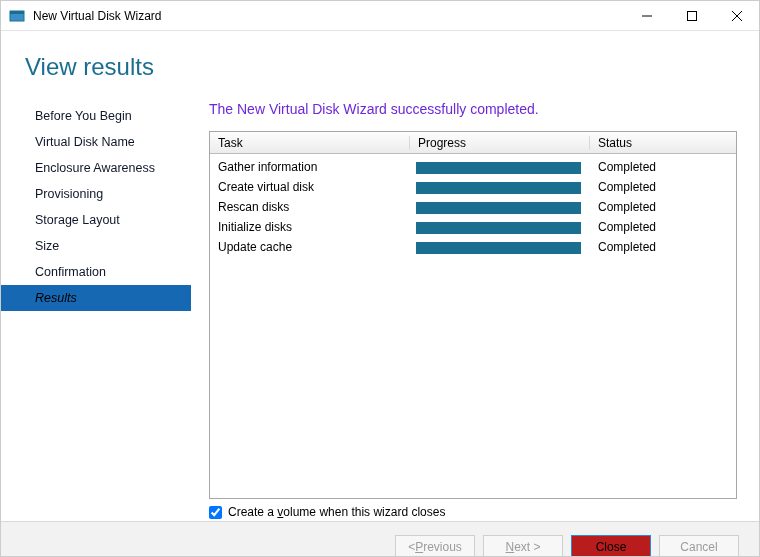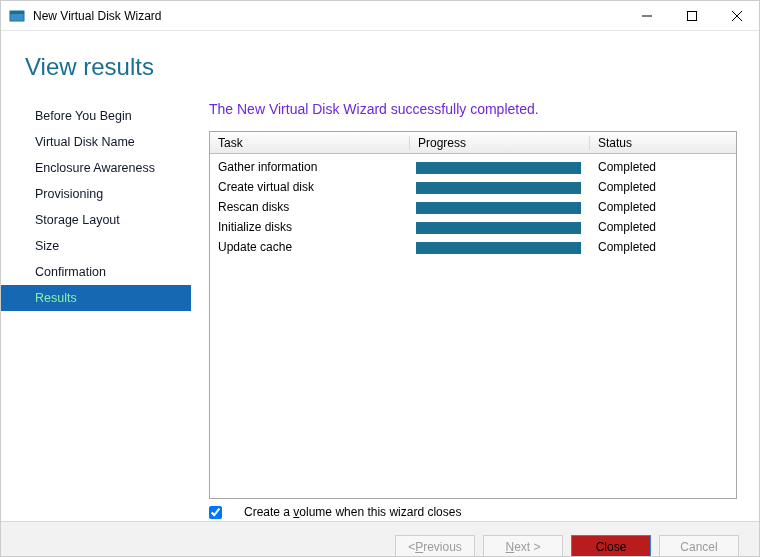--- a/index.html
+++ b/index.html
@@ -51,21 +51,22 @@
     width: 190px;
     padding-top: 12px;
   }
   .sidebar .step {
     padding: 6px 10px 6px 34px;
     color: #0f172a;
     font-size: 12.5px;
   }
   .sidebar .step.active {
     background: #1768b3;
-    color: #86efac;
+    color: #000000;
+    font-style: italic;
   }
   .content {
     flex: 1;
     padding: 10px 22px 0 18px;
     display: flex;
     flex-direction: column;
   }
   .content .summary {
     font-size: 14px;
     color: #6d28d9;
@@ -100,21 +101,21 @@
   .trow .cell-progress { width: 180px; padding: 0 6px; }
   .trow .cell-status { flex: 1; padding-left: 8px; margin-top: 6px; }
   .progress-bar {
     height: 12px;
     width: 165px;
     background: #1a6f91;
   }
   .checkbox-row {
     display: flex;
     align-items: center;
-    gap: 22px;
+    gap: 6px;
     margin-top: 6px;
     font-size: 12px;
   }
   .checkbox-row input { width: 13px; height: 13px; margin:0; }
   .checkbox-row .u { text-decoration: underline; }
   .footer {
     border-top: 1px solid #d9d9d9;
     background: #f2f2f2;
     height: 50px;
     display: flex;

